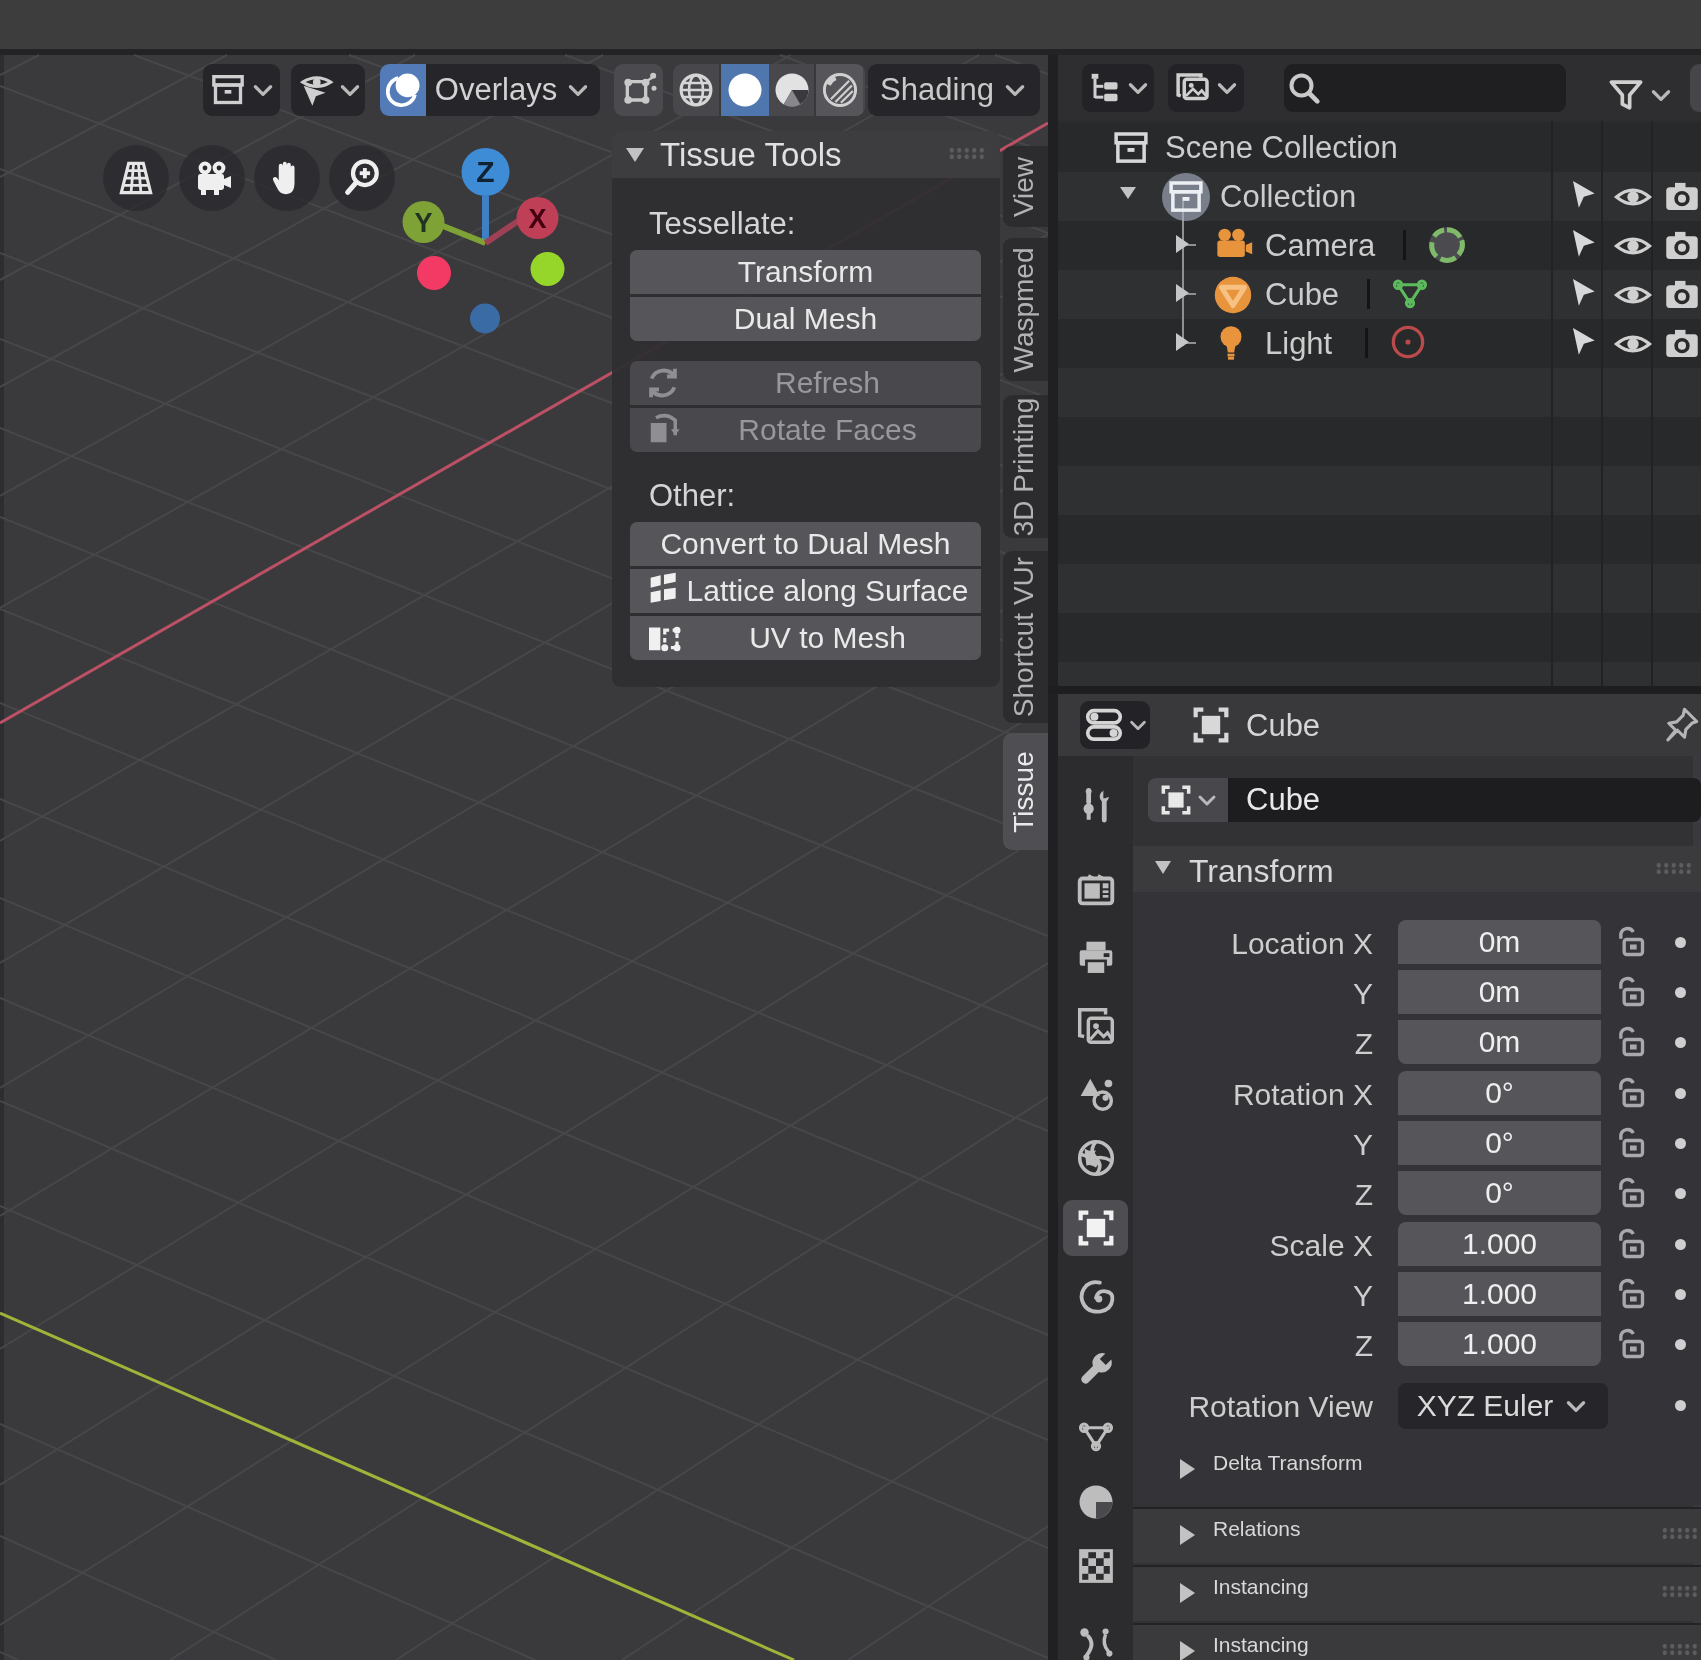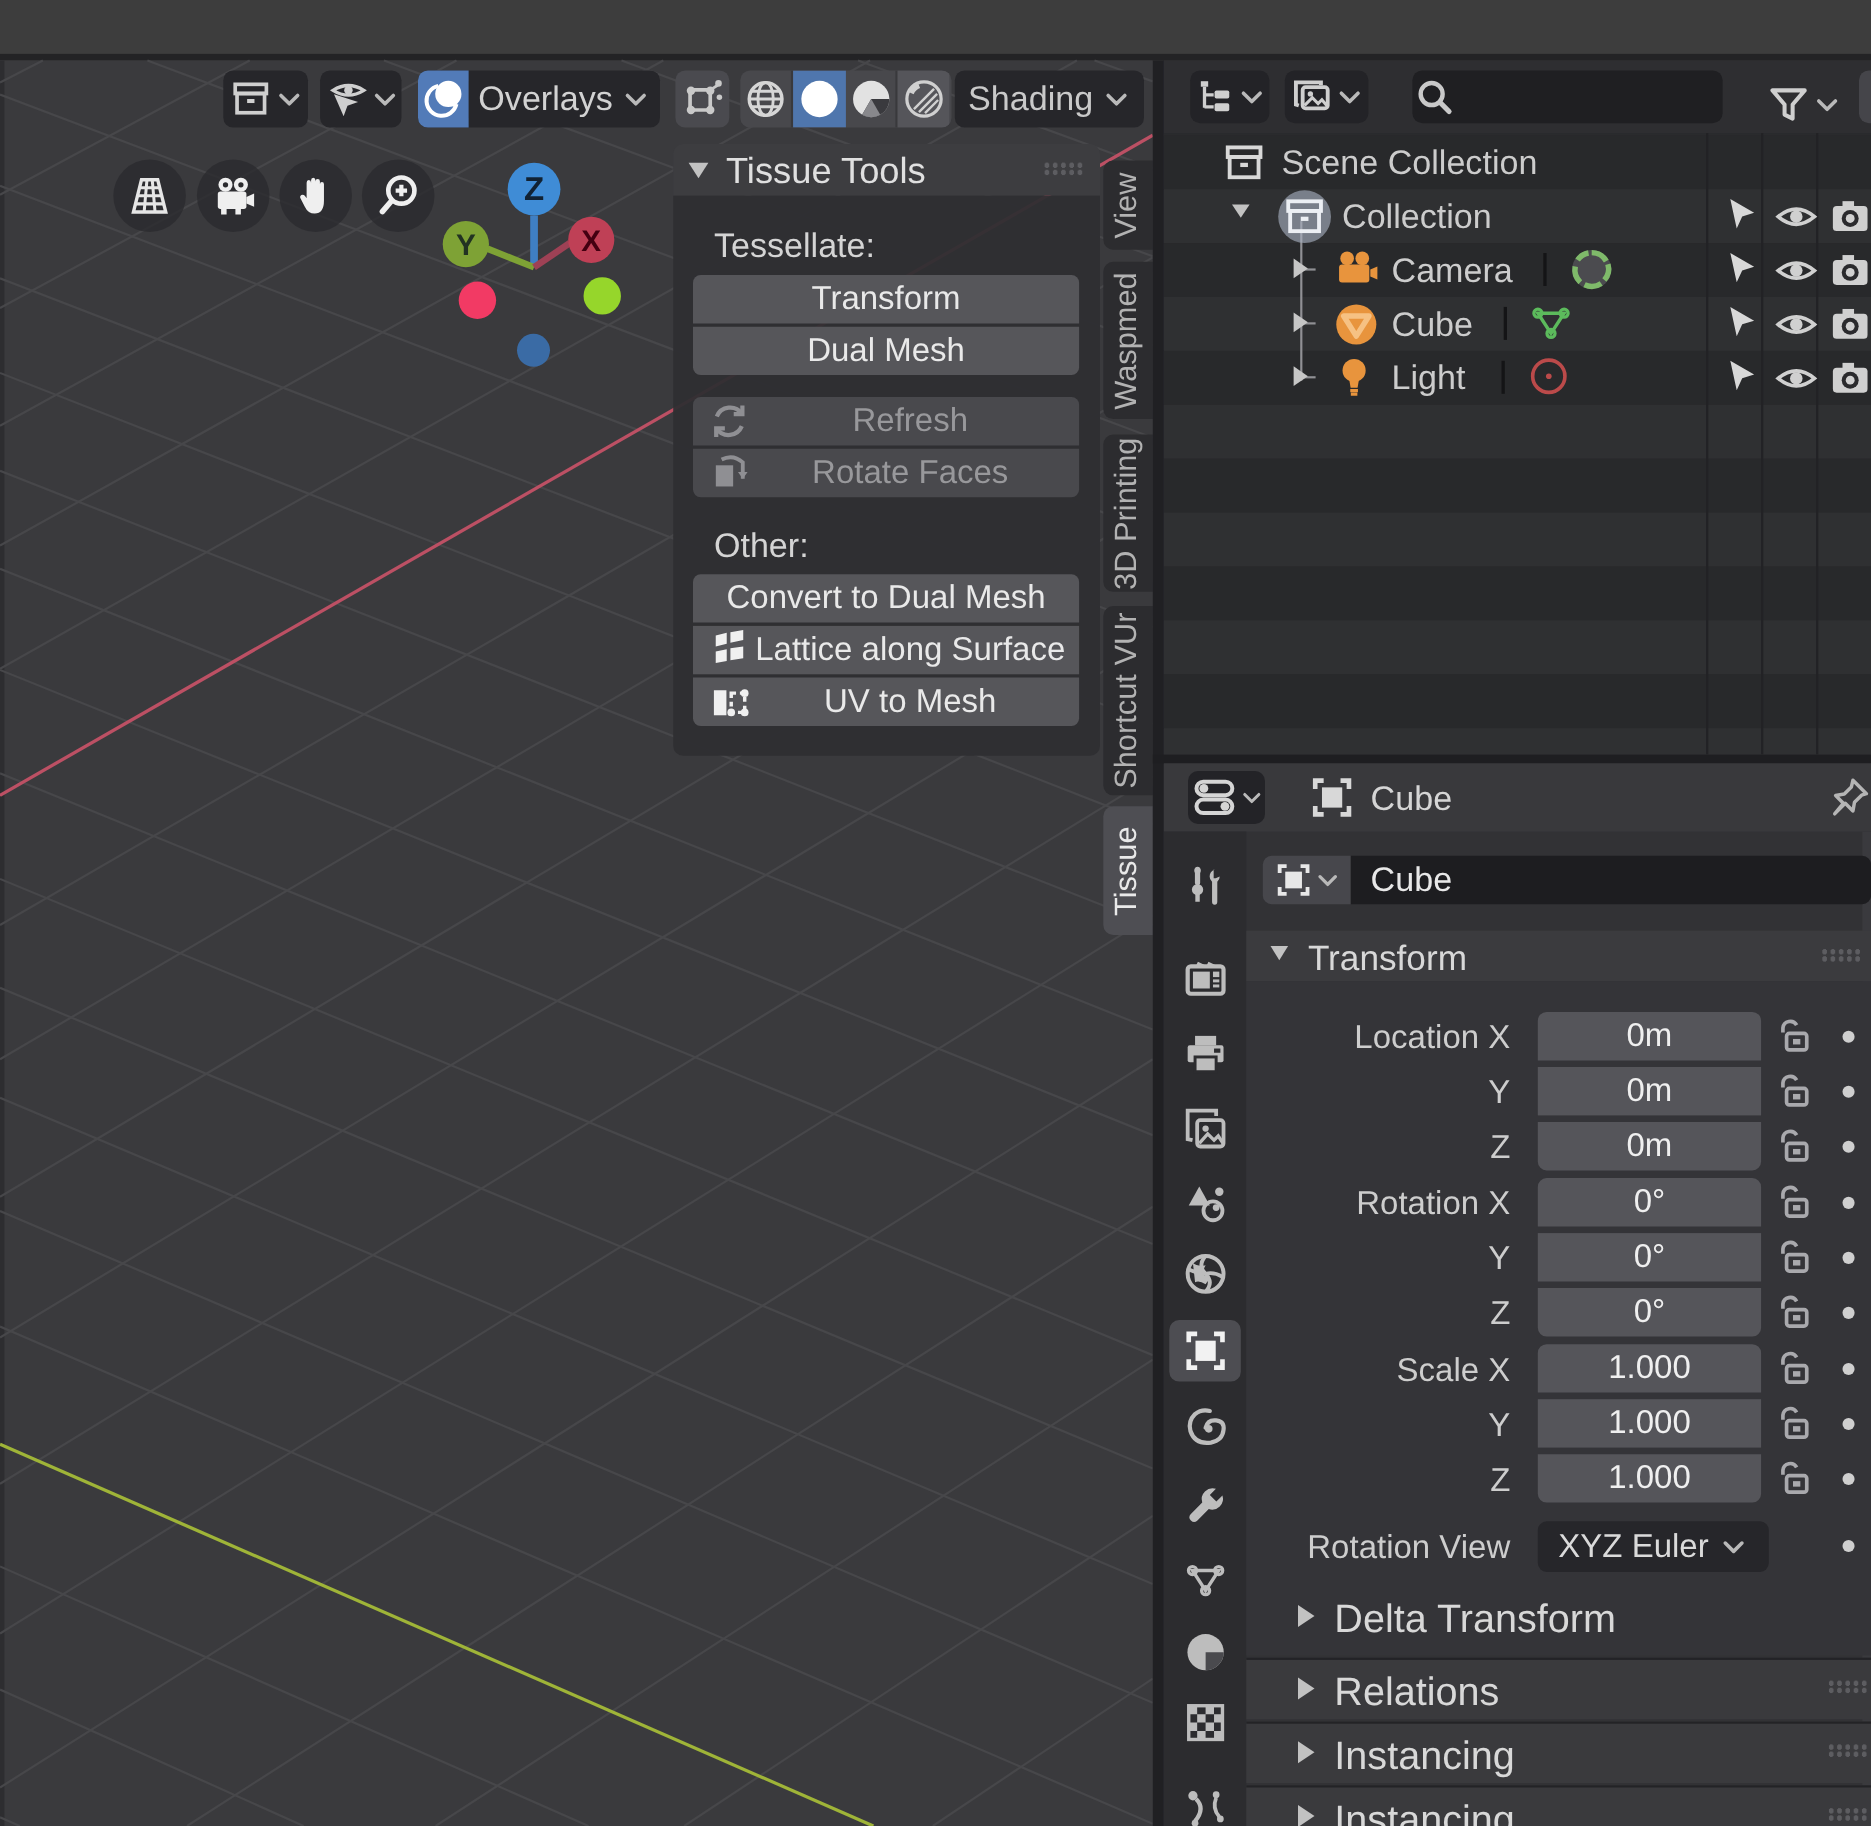--- a/index.html
+++ b/index.html
@@ -30,21 +30,21 @@
 #hsep { left:1048px; top:686px; width:653px; height:8px; background:#1e1e21; }
 #props { left:1058px; top:694px; width:643px; height:966px; background:#323235; overflow:hidden; }
 #phdr { position:absolute; left:0; top:0; width:643px; height:62px; background:#39393c; }
 #ptabs { position:absolute; left:0; top:62px; width:75px; height:904px; background:#2c2c2f; }
 .ptab { position:absolute; left:5px; width:65px; height:56px; border-radius:9px; display:flex; align-items:center; justify-content:center; }
 .ptab.act { background:#4d4d52; }
 .flabel { position:absolute; color:#cdcdcd; font-size:30px; text-align:right; width:240px; left:75px; }
 .ffield { position:absolute; left:340px; width:203px; height:44px; background:#55555a; color:#efefef; font-size:30px; display:flex; align-items:center; justify-content:center; }
 .lockico { position:absolute; left:552px; }
 .fdot { position:absolute; left:617px; width:11px; height:11px; border-radius:50%; background:#cfcfcf; }
-.phrow { position:absolute; color:#d8d8d8; font-size:36px; white-space:nowrap; }
+.phrow { position:absolute; color:#d8d8d8; font-size:21px; white-space:nowrap; }
 .tri-r { display:inline-block; width:0; height:0; border-left:14px solid #c2c2c2; border-top:9px solid transparent; border-bottom:9px solid transparent; }
 .tri-d { display:inline-block; width:0; height:0; border-top:14px solid #c2c2c2; border-left:9px solid transparent; border-right:9px solid transparent; }
 .grip { position:absolute; width:38px; height:13px; background-image:radial-gradient(circle, #5d5d61 2.2px, transparent 2.4px); background-size:7.5px 6.5px; }
 svg { display:block; }
 </style></head>
 <body>
 <div id="topbar" class="abs"></div>
 <svg id="vpsvg" class="abs" width="1048" height="1660" viewBox="0 0 1048 1660" style="left:0;top:0">
 <rect x="0" y="55" width="1048" height="1605" fill="#3a3a3d"></rect>
 <rect x="0" y="55" width="4" height="1605" fill="#2d2d30"></rect>

